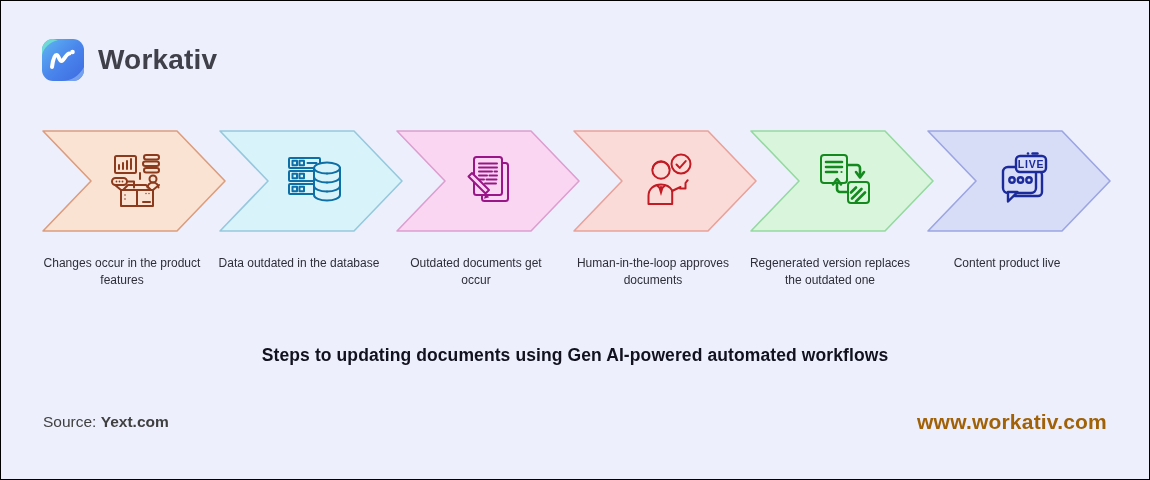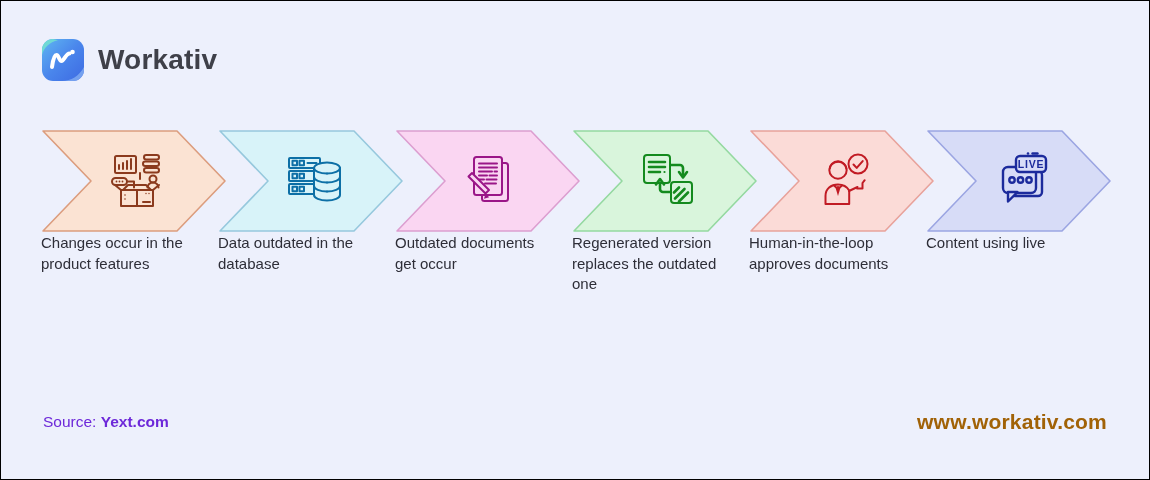--- a/index.html
+++ b/index.html
@@ -6,41 +6,41 @@
   body{font-family:"Liberation Sans", sans-serif;}
   .frame{
     width:1150px;height:480px;box-sizing:border-box;position:relative;
     background:#edf0fc;border:1px solid #000000;overflow:hidden;
   }
   
   .logo-row{position:absolute;top:37px;left:40px;display:flex;align-items:center;gap:13px;}
   .brand{font-size:28px;font-weight:700;color:#3f4049;letter-spacing:.2px;}
   
   .steps{position:absolute;top:128px;left:40px;display:flex;}
-  .step{width:177px;flex:none;position:relative;}
+  .step{width:177px;flex:none;position:relative;text-align:center;}
   .arrow-wrap{position:relative;width:186px;height:104px;}
   .chevron{display:block;}
   .chevron polygon{fill:var(--fill);stroke:var(--stroke);stroke-width:1.6;stroke-linejoin:round;}
   .icon{position:absolute;left:66px;top:22px;}
   .ln{fill:none;stroke:var(--icon);stroke-width:2;stroke-linecap:round;stroke-linejoin:round;}
   .ln4{fill:none;stroke:var(--icon);stroke-width:2.6;stroke-linecap:round;stroke-linejoin:round;}
   .ln6{fill:none;stroke:var(--icon);stroke-width:2.4;stroke-linecap:round;stroke-linejoin:round;}
   .lnf{fill:var(--fill);stroke:var(--icon);stroke-width:2;stroke-linecap:round;stroke-linejoin:round;}
   .lnf6{fill:var(--fill);stroke:var(--icon);stroke-width:2.4;stroke-linecap:round;stroke-linejoin:round;}
   .fl{fill:var(--fill);}
   .sd{fill:var(--icon);}
   .badge-text{font-family:"Liberation Sans",sans-serif;font-size:10.5px;font-weight:700;letter-spacing:.8px;fill:var(--icon);}
-  .step-label{width:162px;font-size:15px;line-height:1.38;color:#2e2e38;}
+  .step-label{margin-top:22px;width:162px;font-size:12px;line-height:1.38;color:#2e2e38;}
   
   .title{position:absolute;top:344px;left:0;width:100%;text-align:center;
     font-size:17.5px;font-weight:700;color:#11111f;letter-spacing:.1px;}
   
   .footer{position:absolute;left:42px;right:42px;top:404px;height:34px;
     display:flex;justify-content:space-between;align-items:center;}
-  .source{font-size:15.5px;color:#6d28d9;}
+  .source{font-size:15.5px;color:#404040;}
   .source b{font-weight:700;}
   .website{font-size:21px;font-weight:700;color:#a16207;letter-spacing:.2px;text-decoration:none;}
 </style>
 </head>
 <body>
 
 <div class="frame">
 
   <div class="logo-row">
     <svg width="44" height="44" viewBox="0 0 44 44">
@@ -129,83 +129,84 @@
           <rect class="ln" x="21" y="12" width="26" height="38" rx="2.5"></rect>
           <rect class="lnf" x="13" y="6" width="28" height="38" rx="2.5"></rect>
           <path class="ln" d="M18,12.5 h18 M18,16.5 h18 M18,20.5 h13 M33.5,20.5 h2.5 M18,24.5 h8 M28.5,24.5 h7.5 M18,28.5 h5 M25.5,28.5 h10 M24,32.5 h11"></path>
           <path class="lnf" d="M7.5,25.5 l3.5,-3.5 l17,17 l-3.5,3.5 z"></path>
           <path class="sd" d="M24.5,42.5 l3.7,3.7 l-5.2,1.5 z"></path>
         </svg>
       </div>
       <div class="step-label">Outdated documents get occur</div>
     </div>
 
+    <div class="step" style="--fill: #fbdbd7; --stroke: #e8a29b; --icon: #c11b24;">
+      <div class="arrow-wrap">
+        <svg class="chevron" width="186" height="104" viewBox="0 0 186 104">
+            <polygon points="2,2 136,2 184,52 136,102 2,102 50,52"></polygon>
+          </svg>
+        <svg class="icon" width="60" height="60" viewBox="0 0 60 60">
+          <circle class="lnf" cx="43" cy="13" r="9.5"></circle>
+          <path class="ln" d="M38.5,13.5 l3.2,3.4 l6,-6.8"></path>
+          <circle class="lnf" cx="23" cy="19" r="8.7"></circle>
+          <path class="ln" d="M14.8,17.5 c1.2,-6 8.2,-8.5 12.7,-5.5 c2.5,1.6 3.6,3.5 3.9,5.5"></path>
+          <path class="lnf" d="M10.5,53 V45 C10.5,37.8 16,33.5 23,33.5 C28,33.5 31.8,35.5 34.2,39.5 L34.2,53 Z"></path>
+          <path class="ln" d="M34,40 l8.5,-4"></path>
+          <path class="ln" d="M42,37.5 h5.5 v-5.5 M47.5,32 l2.2,-2.8"></path>
+          <path class="sd" d="M23,34.5 l-2.3,2.8 l2.3,7.8 l2.3,-7.8 z"></path>
+          <path class="ln" d="M19,34.5 l4,3.5 l4,-3.5"></path>
+        </svg>
+      </div>
+      <div class="step-label">Human-in-the-loop approves documents</div>
+    </div>
+
     <div class="step" style="--fill: #d9f5dc; --stroke: #94d9a0; --icon: #148a1e;">
       <div class="arrow-wrap">
         <svg class="chevron" width="186" height="104" viewBox="0 0 186 104">
             <polygon points="2,2 136,2 184,52 136,102 2,102 50,52"></polygon>
           </svg>
         <svg class="icon" width="60" height="60" viewBox="0 0 60 60">
           <rect class="lnf" x="6" y="4" width="26" height="28" rx="3"></rect>
           <path class="ln4" d="M11,11 h16 M11,16 h16 M11,21 h11"></path>
           <circle class="sd" cx="26.5" cy="21" r="1.1"></circle>
           <path class="ln4" d="M33,14 h9 a3,3 0 0 1 3,3 v6"></path>
           <path class="ln4" d="M41,21 l4,5.5 l4,-5.5"></path>
           <rect class="lnf" x="33" y="31" width="21" height="21" rx="3"></rect>
           <path class="ln4" d="M37,47.5 l9.5,-9.5 M41,50.5 l9,-9 M36,41.5 l5,-5"></path>
           <path class="ln4" d="M32,41 h-7 a3,3 0 0 1 -3,-3 v-6"></path>
           <path class="ln4" d="M18,33.5 l4,-5.5 l4,5.5"></path>
         </svg>
       </div>
       <div class="step-label">Regenerated version replaces the outdated one</div>
-    </div>
-
-    <div class="step" style="--fill: #fbdbd7; --stroke: #e8a29b; --icon: #c11b24;">
-      <div class="arrow-wrap">
-        <svg class="chevron" width="186" height="104" viewBox="0 0 186 104">
-            <polygon points="2,2 136,2 184,52 136,102 2,102 50,52"></polygon>
-          </svg>
-        <svg class="icon" width="60" height="60" viewBox="0 0 60 60">
-          <circle class="lnf" cx="43" cy="13" r="9.5"></circle>
-          <path class="ln" d="M38.5,13.5 l3.2,3.4 l6,-6.8"></path>
-          <circle class="lnf" cx="23" cy="19" r="8.7"></circle>
-          <path class="ln" d="M14.8,17.5 c1.2,-6 8.2,-8.5 12.7,-5.5 c2.5,1.6 3.6,3.5 3.9,5.5"></path>
-          <path class="lnf" d="M10.5,53 V45 C10.5,37.8 16,33.5 23,33.5 C28,33.5 31.8,35.5 34.2,39.5 L34.2,53 Z"></path>
-          <path class="ln" d="M34,40 l8.5,-4"></path>
-          <path class="ln" d="M42,37.5 h5.5 v-5.5 M47.5,32 l2.2,-2.8"></path>
-          <path class="sd" d="M23,34.5 l-2.3,2.8 l2.3,7.8 l2.3,-7.8 z"></path>
-          <path class="ln" d="M19,34.5 l4,3.5 l4,-3.5"></path>
-        </svg>
-      </div>
-      <div class="step-label">Human-in-the-loop approves documents</div>
     </div>
 
     <div class="step" style="--fill: #d7dcf7; --stroke: #9ba5e2; --icon: #1c2b9c;">
       <div class="arrow-wrap">
         <svg class="chevron" width="186" height="104" viewBox="0 0 186 104">
             <polygon points="2,2 136,2 184,52 136,102 2,102 50,52"></polygon>
           </svg>
         <svg class="icon" width="60" height="60" viewBox="0 0 60 60">
           <rect class="ln6" x="19" y="20" width="31" height="25" rx="4"></rect>
           <rect class="lnf6" x="11" y="16" width="33" height="26" rx="5"></rect>
           <path class="lnf6" d="M16,41 v9.5 l9.5,-9.5 z"></path>
           <circle class="lnf6" cx="20" cy="29" r="2.7"></circle>
             <circle class="lnf6" cx="28.5" cy="29" r="2.7"></circle>
             <circle class="lnf6" cx="37" cy="29" r="2.7"></circle>
           <rect class="lnf6" x="24" y="5" width="30" height="16" rx="4"></rect>
           <text class="badge-text" x="39" y="16.8" text-anchor="middle">LIVE</text>
           <circle class="sd" cx="36" cy="2.5" r="1.3"></circle>
           <path class="ln6" d="M40.5,2.5 h5"></path>
         </svg>
       </div>
-      <div class="step-label">Content using live</div>
+      <div class="step-label">Content product live</div>
     </div>
 
   </div>
 
+  <div class="title">Steps to updating documents using Gen AI-powered automated workflows</div>
 
   <div class="footer">
     <div class="source">
       <span>Source:</span>
       <b>Yext.com</b>
     </div>
     <a class="website" href="#">www.workativ.com</a>
   </div>
 
 </div>

